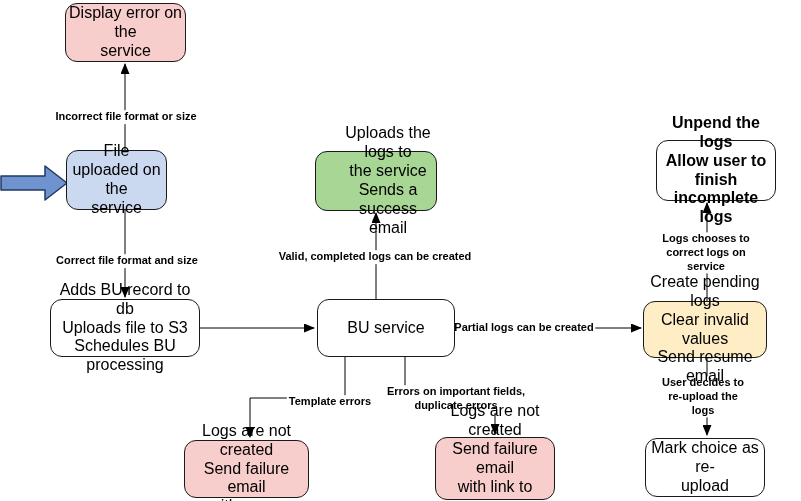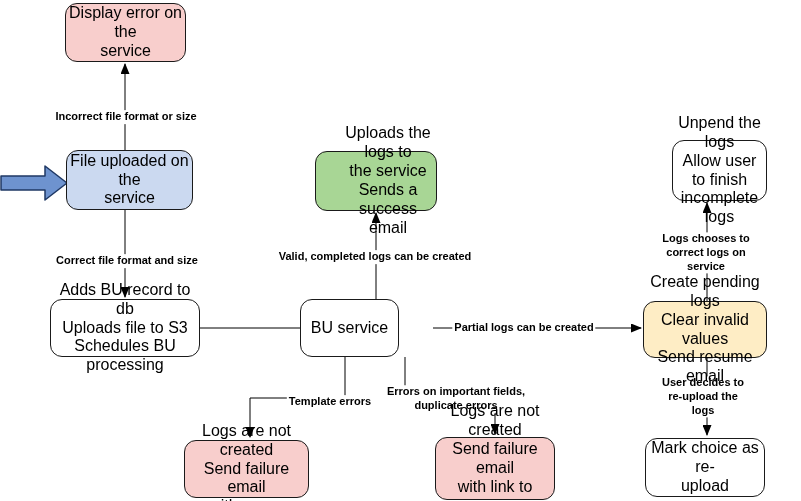--- a/index.html
+++ b/index.html
@@ -70,39 +70,39 @@
   <div class="elabel" style="left:524px; top:328px;">Partial logs can be created</div>
   <div class="elabel" style="left:706px; top:253px;">Logs chooses to correct logs on service</div>
   <div class="elabel" style="left:703px; top:397px;">User decides to re-upload the logs</div>
   <div class="elabel" style="left:330px; top:402px;">Template errors</div>
   <div class="elabel" style="left:456px; top:399px;">Errors on important fields,
 duplicate errors</div>
 
   <div class="node fill-pink" style="left:65px;  top:3px;   width:121px; height:59px;">Display error on the
 service</div>
 
-  <div class="node fill-blue" style="left:66px;  top:150px; width:127px; height:60px;">File uploaded on the
+  <div class="node fill-blue" style="left:66px;  top:150px; width:101px; height:60px;">File uploaded on the
 service</div>
 
   <div class="node fill-white" style="left:50px;  top:299px; width:150px; height:58px;">Adds BU record to db
 Uploads file to S3
 Schedules BU processing</div>
 
   <div class="node fill-green" style="left:315px; top:151px; width:122px; height:60px;">Uploads the logs to
 the service
 Sends a success
 email</div>
 
-  <div class="node fill-white" style="left:300px; top:299px; width:99px; height:58px;">BU service</div>
+  <div class="node fill-white" style="left:317px; top:299px; width:138px; height:58px;">BU service</div>
 
   <div class="node fill-yellow" style="left:643px; top:301px; width:124px; height:57px;">Create pending logs
 Clear invalid values
 Send resume email</div>
 
-  <div class="node fill-white" style="left:672px; top:140px; width:95px; height:61px;">Unpend the logs
+  <div class="node fill-white" style="left:656px; top:140px; width:120px; height:61px;font-weight:bold;">Unpend the logs
 Allow user to finish
 incomplete logs</div>
 
   <div class="node fill-white" style="left:645px; top:438px; width:120px; height:59px;">Mark choice as re-
 upload</div>
 
   <div class="node fill-pink" style="left:184px; top:440px; width:125px; height:58px;">Logs are not created
 Send failure email
 with errors</div>
 

